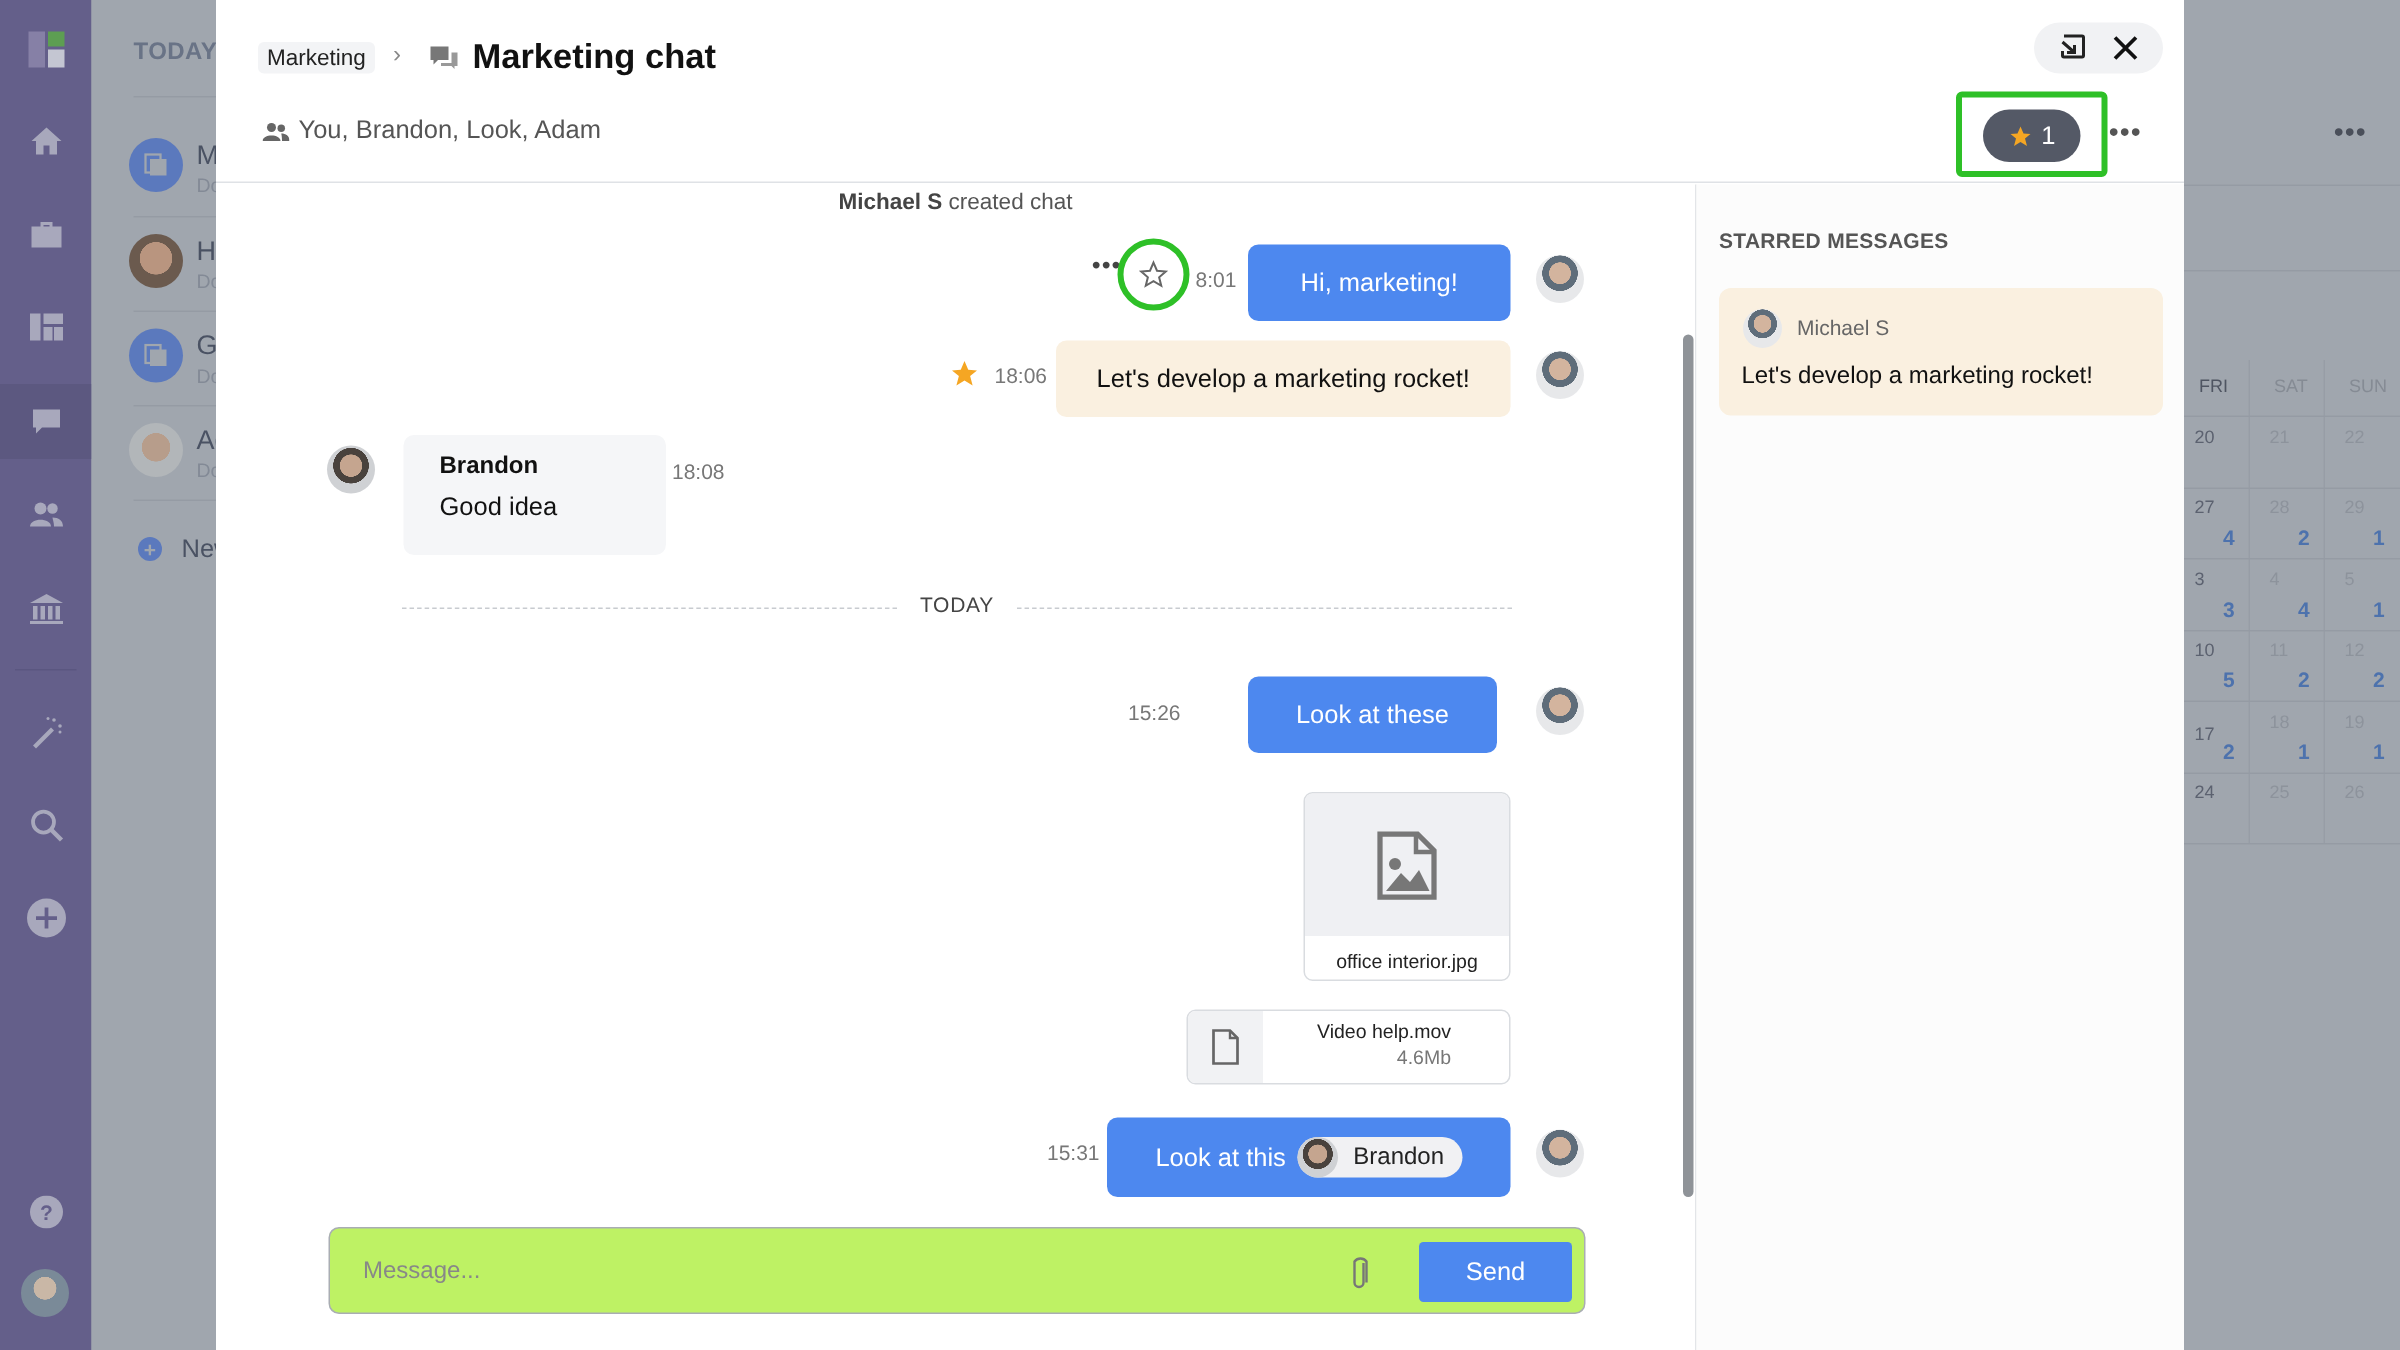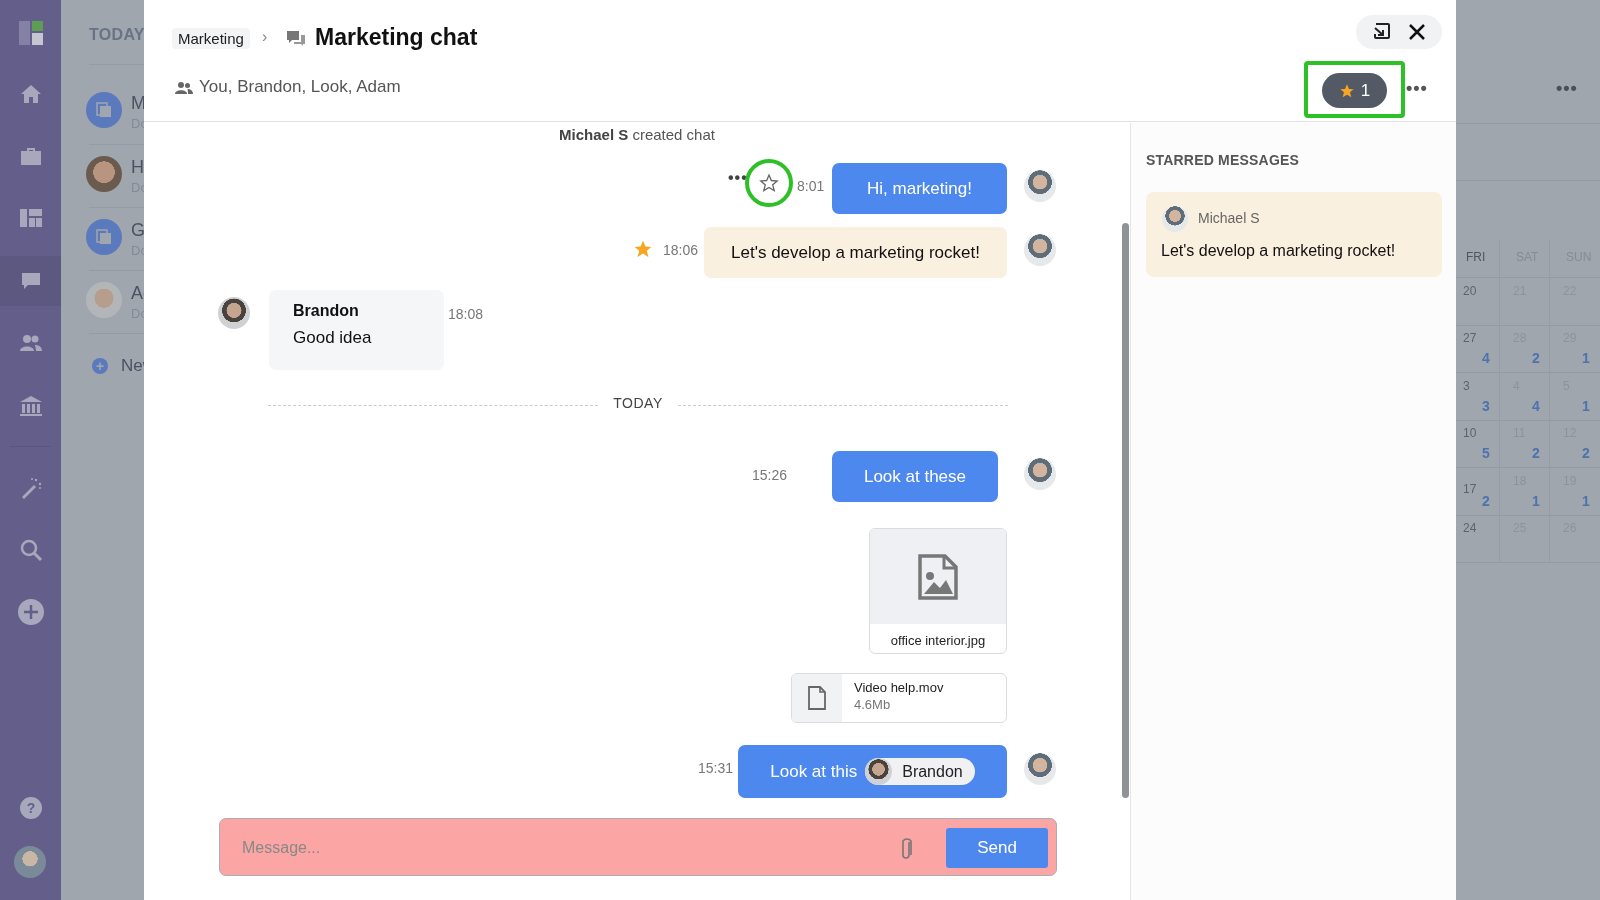--- a/index.html
+++ b/index.html
@@ -69,30 +69,30 @@
   .star-ring { position: absolute; width: 48px; height: 48px; border: 4px solid #2ec027; border-radius: 50%; display: flex; align-items: center; justify-content: center; cursor: pointer; }
 
   .today { position: absolute; top: 272px; left: 124px; width: 740px; height: 20px; }
   .today .line { position: absolute; top: 10px; height: 0; border-top: 1px dashed #c8cbd0; }
   .today .lbl { position: absolute; left: 0; width: 740px; text-align: center; font-size: 14px; font-weight: normal; color: #444; letter-spacing: .5px; }
 
   .img-att { position: absolute; left: 725px; top: 405px; width: 138px; height: 126px; border: 1px solid #d9dce0; border-radius: 6px; overflow: hidden; background: #fff; cursor: pointer; }
   .img-att .prev { height: 95px; background: #eff0f3; display: flex; align-items: center; justify-content: center; }
   .img-att .nm { text-align: center; font-size: 13px; color: #222; margin-top: 9px; }
 
-  .file-att { position: absolute; left: 647px; top: 550px; width: 216px; height: 50px; border: 1px solid #d9dce0; border-radius: 6px; overflow: hidden; display: flex; cursor: pointer; }
+  .file-att { position: absolute; left: 647px; top: 550px; width: 216px; height: 50px; border: 1px solid #d9dce0; border-radius: 6px; overflow: hidden; display: flex; cursor: pointer; gap: 24px; }
   .file-att .ic { width: 50px; background: #f1f2f4; display: flex; align-items: center; justify-content: center; }
   .file-att .info { padding: 6px 12px; }
   .file-att .nm { font-size: 13px; color: #222; }
-  .file-att .sz { font-size: 13px; color: #777; margin-top: 2px; }
+  .file-att .sz { font-size: 13px; color: #777; margin-top: 2px; text-align: right; }
 
   .mention { display: inline-flex; align-items: center; background: #f1f1f3; color: #222; border-radius: 14px; height: 27px; padding-right: 12px; margin-left: 8px; font-size: 16px; }
   .mention .mav { width: 27px; height: 27px; border-radius: 50%; margin-right: 10px; background: radial-gradient(circle at 50% 42%, #c5a58f 0 30%, #49423d 31% 48%, #cfd1d4 49% 100%); }
 
-  .composer { position: absolute; left: 75px; top: 818px; width: 838px; height: 58px; border: 1px solid #a9adb3; border-radius: 7px; background: #fca5a5; }
+  .composer { position: absolute; left: 75px; top: 818px; width: 838px; height: 58px; border: 1px solid #a9adb3; border-radius: 7px; background: #bef264; }
   .composer input { position: absolute; left: 22px; top: 16px; width: 620px; height: 26px; border: none; background: transparent; font-size: 16px; font-family: "Liberation Sans", sans-serif; color: #333; outline: none; }
   .composer input::placeholder { color: #888; }
   .composer .clip { position: absolute; left: 680px; top: 16px; cursor: pointer; }
   .composer .send { position: absolute; left: 726px; top: 9px; width: 102px; height: 40px; border-radius: 3px; background: #4d88ef; color: #fff; font-size: 17px; border: none; font-family: "Liberation Sans", sans-serif; cursor: pointer; }
 
   .starred-panel { position: absolute; left: 987px; top: 123px; width: 325px; height: 777px; background: #fcfcfc; }
   .starred-panel .sp-title { position: absolute; left: 15px; top: 29px; font-size: 14px; font-weight: bold; color: #555; letter-spacing: .2px; }
   .starred-panel .sp-card { position: absolute; left: 15px; top: 69px; width: 296px; height: 85px; border-radius: 8px; background: #faf0e0; cursor: pointer; }
   .sp-card .sav { position: absolute; left: 16px; top: 14px; width: 26px; height: 26px; border-radius: 50%; background: radial-gradient(circle at 50% 38%, #d3b49e 0 28%, #5f6d7a 29% 46%, #e7e8ea 47% 100%); }
   .sp-card .sname { position: absolute; left: 52px; top: 18px; font-size: 14px; color: #666; }

